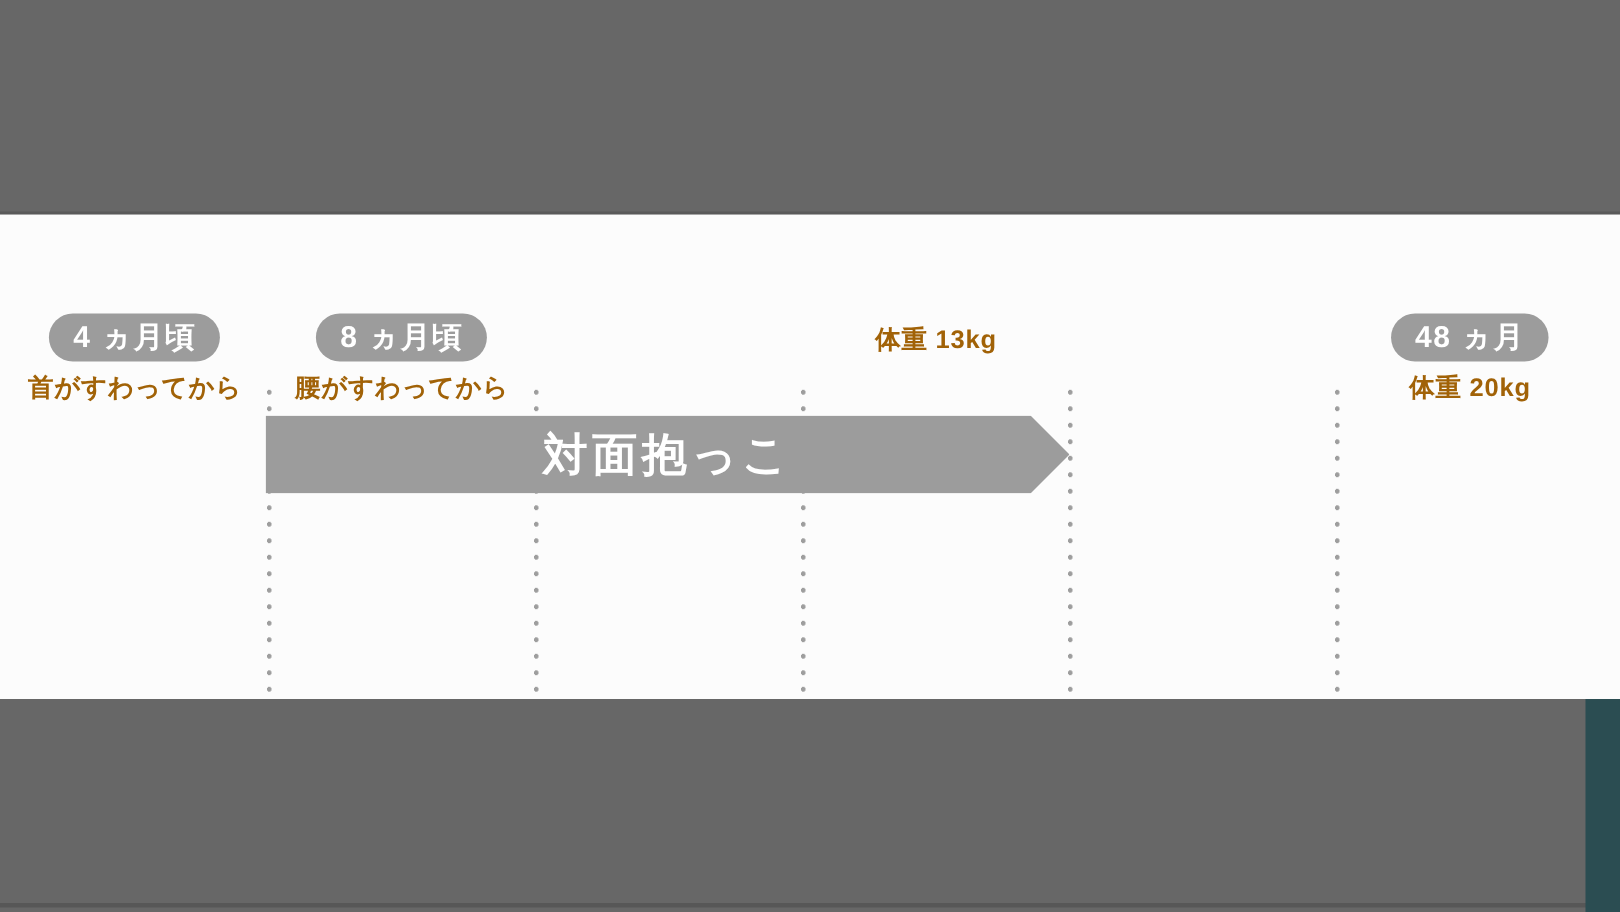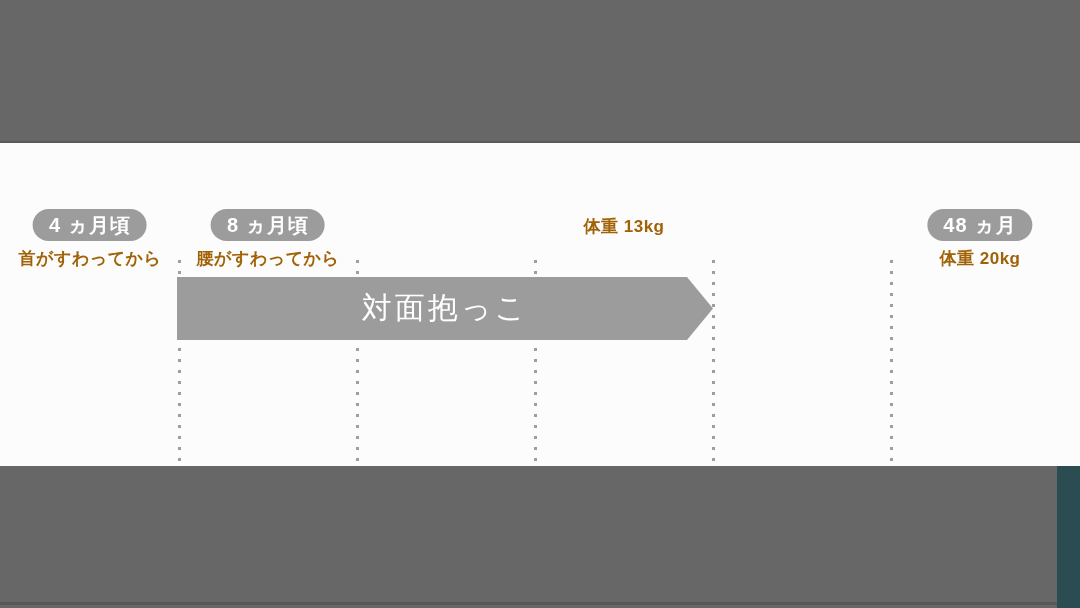--- a/index.html
+++ b/index.html
@@ -78,29 +78,29 @@
     top: 256px;
     width: 3px;
     height: 208px;
     background-image: radial-gradient(circle at 1.5px 5.5px, #9e9e9e 1.5px, rgba(0,0,0,0) 1.7px);
     background-size: 3px 11px;
     background-repeat: repeat-y;
     z-index: 1;
   }
   .arrow-bar {
     position: absolute;
-    height: 63px;
+    height: 52px;
     background: #9c9c9c;
     clip-path: polygon(0 0, calc(100% - 26px) 0, 100% 50%, calc(100% - 26px) 100%, 0 100%);
     display: flex;
     align-items: center;
     justify-content: center;
     color: #ffffff;
     font-size: 30px;
-    font-weight: normal;
+    font-weight: bold;
     letter-spacing: 3px;
     z-index: 2;
   }
   .arrow-bar.face { left: 177px; top: 277px; width: 536px; }
   .arrow-bar.hip  { left: 177px; top: 378px; width: 899px; }
 </style>
 </head>
 <body>
 
 <div class="screen">

